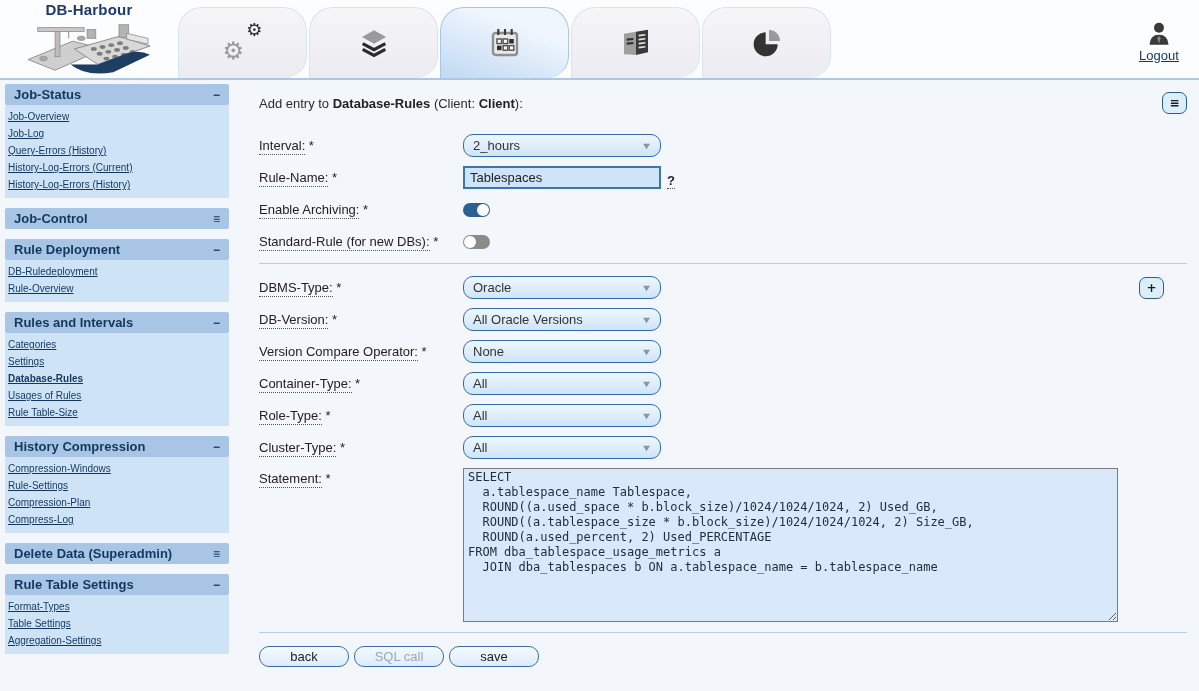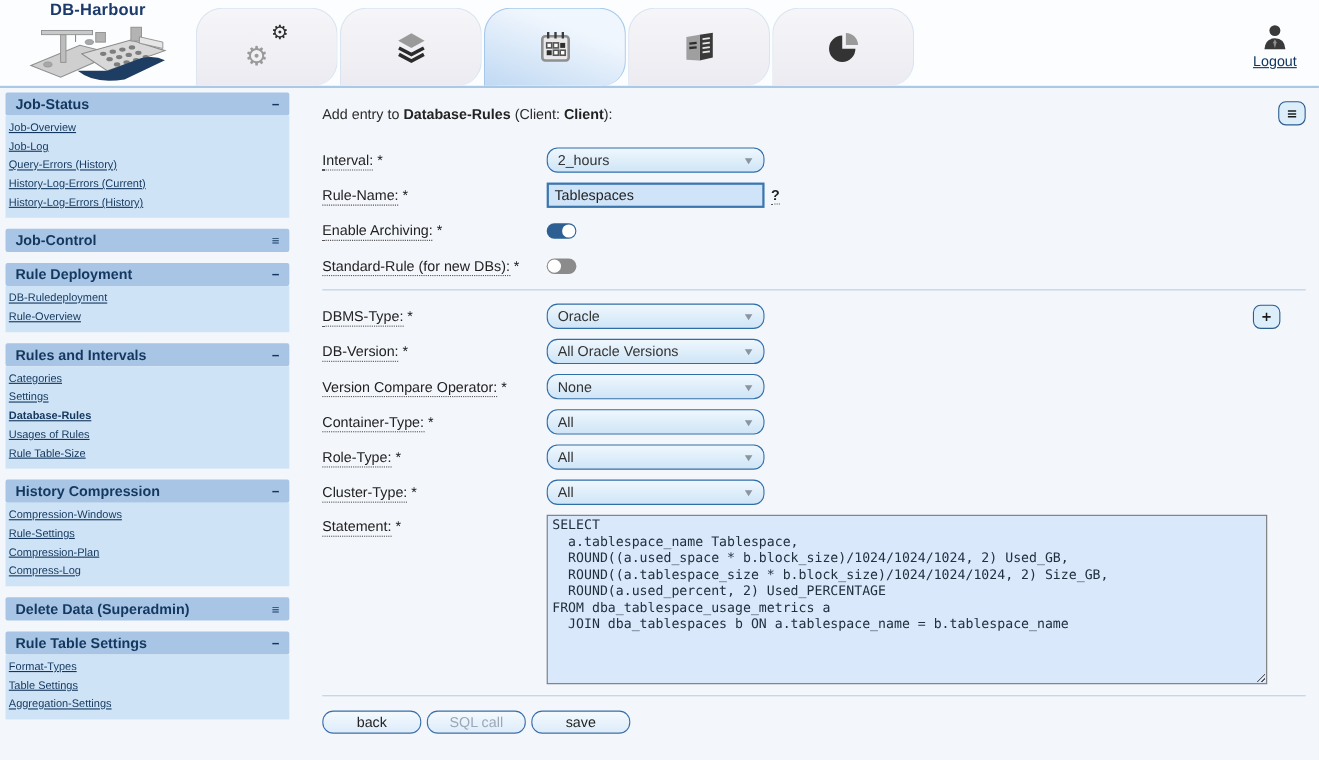--- a/index.html
+++ b/index.html
@@ -43,21 +43,21 @@
   .logout-block {
     margin-left:auto; width:80px; display:flex; flex-direction:column;
     align-items:center; justify-content:center; padding-top:6px;
   }
   .logout-link { color:#10365f; text-decoration:underline; font-size:13px; cursor:pointer; margin-top:1px; }
 
   
   .layout { display:flex; height:609px; }
 
   
-  aside { width:258px; margin:4px 0 0 5px; flex:none; }
+  aside { width:224px; margin:4px 0 0 5px; flex:none; }
   .panel { margin-bottom:10px; }
   .panel-head {
     background:#a8c5e5; color:#13375e; font-weight:bold; font-size:13px;
     padding:3px 9px; display:flex; align-items:center;
     border-radius:2px; cursor:pointer; line-height:15px;
   }
   .panel-ctl { margin-left:auto; font-weight:bold; font-size:12px; line-height:12px; }
   .panel-body { background:#cfe3f6; padding:3px 4px 5px 2px; }
   .panel-body a {
     display:block; color:#13375e; font-size:10px; line-height:17px;
@@ -75,21 +75,21 @@
     background:#ddeefb; border:1.5px solid #2d5c8e; color:#1a1a1a;
     font-size:12px; font-weight:bold; cursor:pointer; line-height:1;
     font-family:"DejaVu Sans",sans-serif;
   }
 
   .frow { display:flex; align-items:center; margin-bottom:9px; min-height:23px; }
   .frow.top { align-items:flex-start; }
   .flabel { width:204px; font-size:13px; color:#222; flex:none; }
   .frow.top .flabel { padding-top:3px; }
   .ltext { border-bottom:1px dotted #555; padding-bottom:1px; }
-  .fctl { display:flex; align-items:center; }
+  .fctl { display:flex; align-items:flex-end; }
 
   .sel {
     width:198px; height:23px; border:1px solid #2f6da8; border-radius:10px;
     background:linear-gradient(180deg,#eff7fd 0%,#cfe5f7 100%);
     display:flex; align-items:center; padding:0 9px;
     font-size:13px; color:#333; cursor:pointer;
   }
   .selv { overflow:hidden; white-space:nowrap; }
   .arrow { margin-left:auto; color:#8a959f; font-size:9px; transform:scaleX(1.3); }
 

